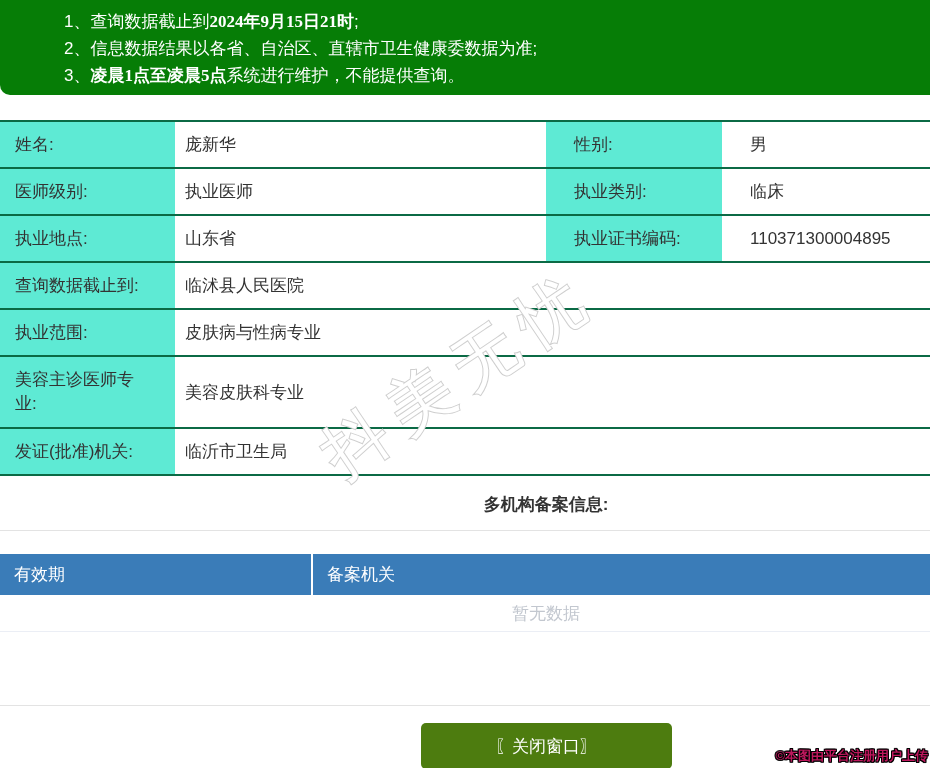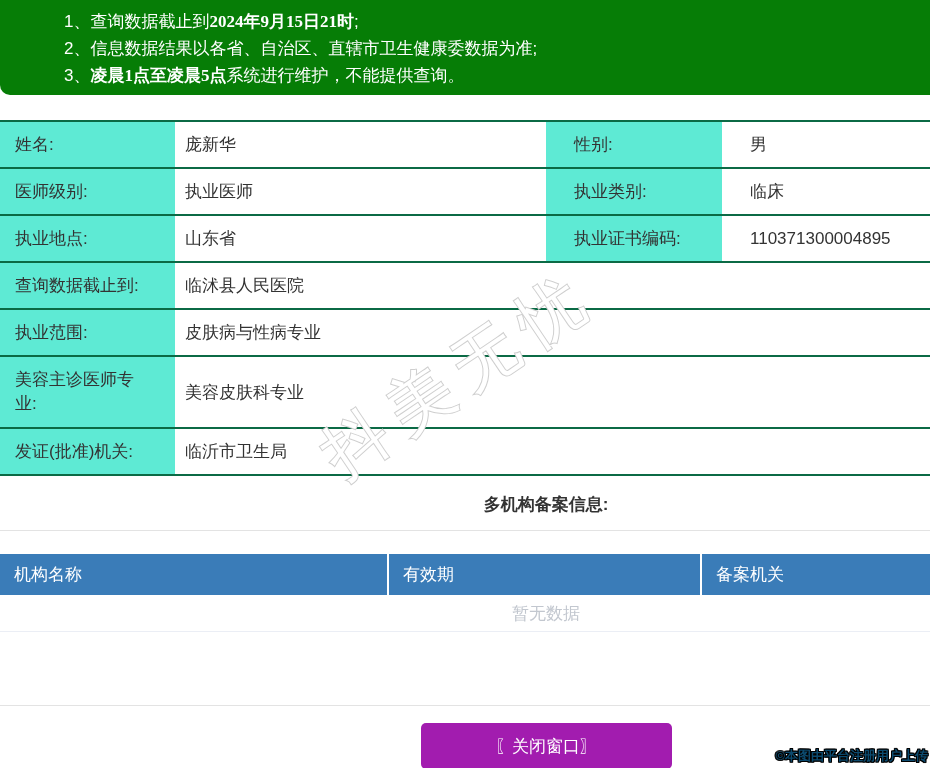--- a/index.html
+++ b/index.html
@@ -83,21 +83,21 @@
     font-size: 17px;
     border-bottom: 1px solid #ebeef5;
   }
 
   
   .close-btn {
     display: block;
     margin: 17px auto 0;
     width: 251px;
     height: 46px;
-    background: #a21caf;
+    background: #4d7c0f;
     color: #ffffff;
     font-size: 17px;
     border: none;
     border-radius: 5px;
     cursor: pointer;
     font-family: "Liberation Sans", sans-serif;
   }
 
   
   .diag-watermark {
@@ -114,21 +114,21 @@
     -webkit-text-stroke: 2px #cfcfcf;
     paint-order: stroke fill;
     z-index: 5;
     pointer-events: none;
   }
   .corner-watermark {
     position: absolute;
     right: 2px; bottom: 3px;
     font-size: 13px;
     font-weight: bold;
-    color: #0c4a6e;
+    color: #be185d;
     text-shadow: -1px -1px 0 #000, 1px -1px 0 #000, -1px 1px 0 #000, 1px 1px 0 #000, 0 1px 0 #000, 0 -1px 0 #000, 1px 0 0 #000, -1px 0 0 #000;
     z-index: 6;
     white-space: nowrap;
   }
 </style>
 </head>
 <body>
 
 <div class="page">
 
@@ -180,21 +180,20 @@
       <td class="lab">发证(批准)机关:</td>
       <td class="val" colspan="3">临沂市卫生局</td>
     </tr>
   </tbody>
     </table>
 
   <div class="section-title">多机构备案信息:</div>
   <div class="divider"></div>
 
   <div class="reg-header">
-    <div class="col c1">机构名称</div>
     <div class="col c2">有效期</div>
     <div class="col c3">备案机关</div>
   </div>
   <div class="reg-empty">暂无数据</div>
 
   <div class="divider low"></div>
 
   <button class="close-btn">〖关闭窗口〗</button>
 
 </div>

